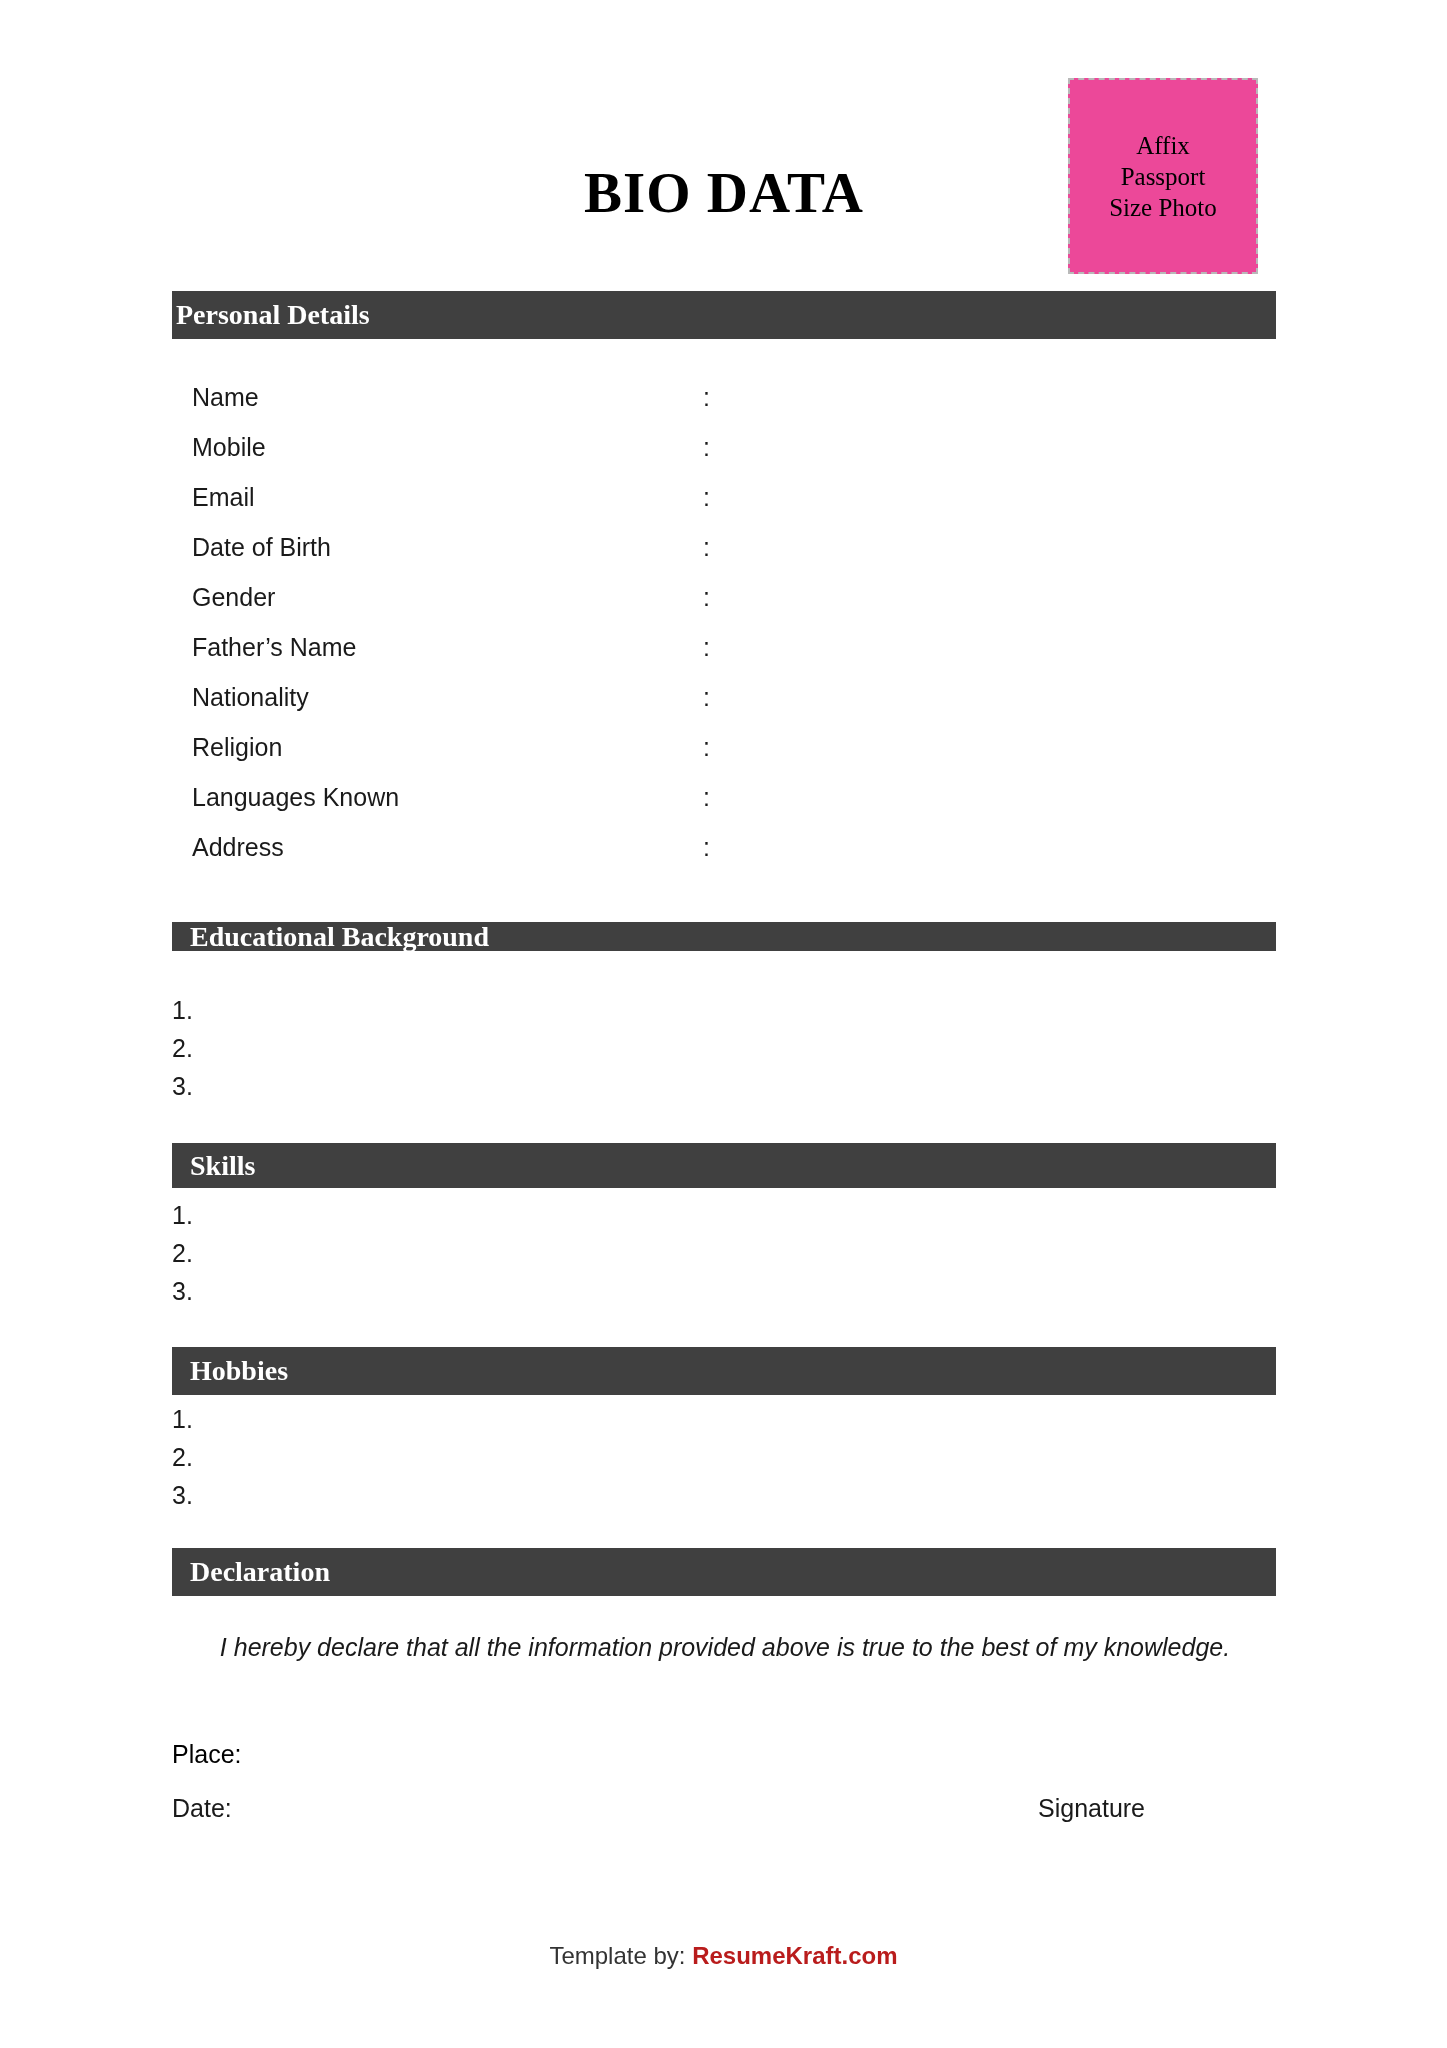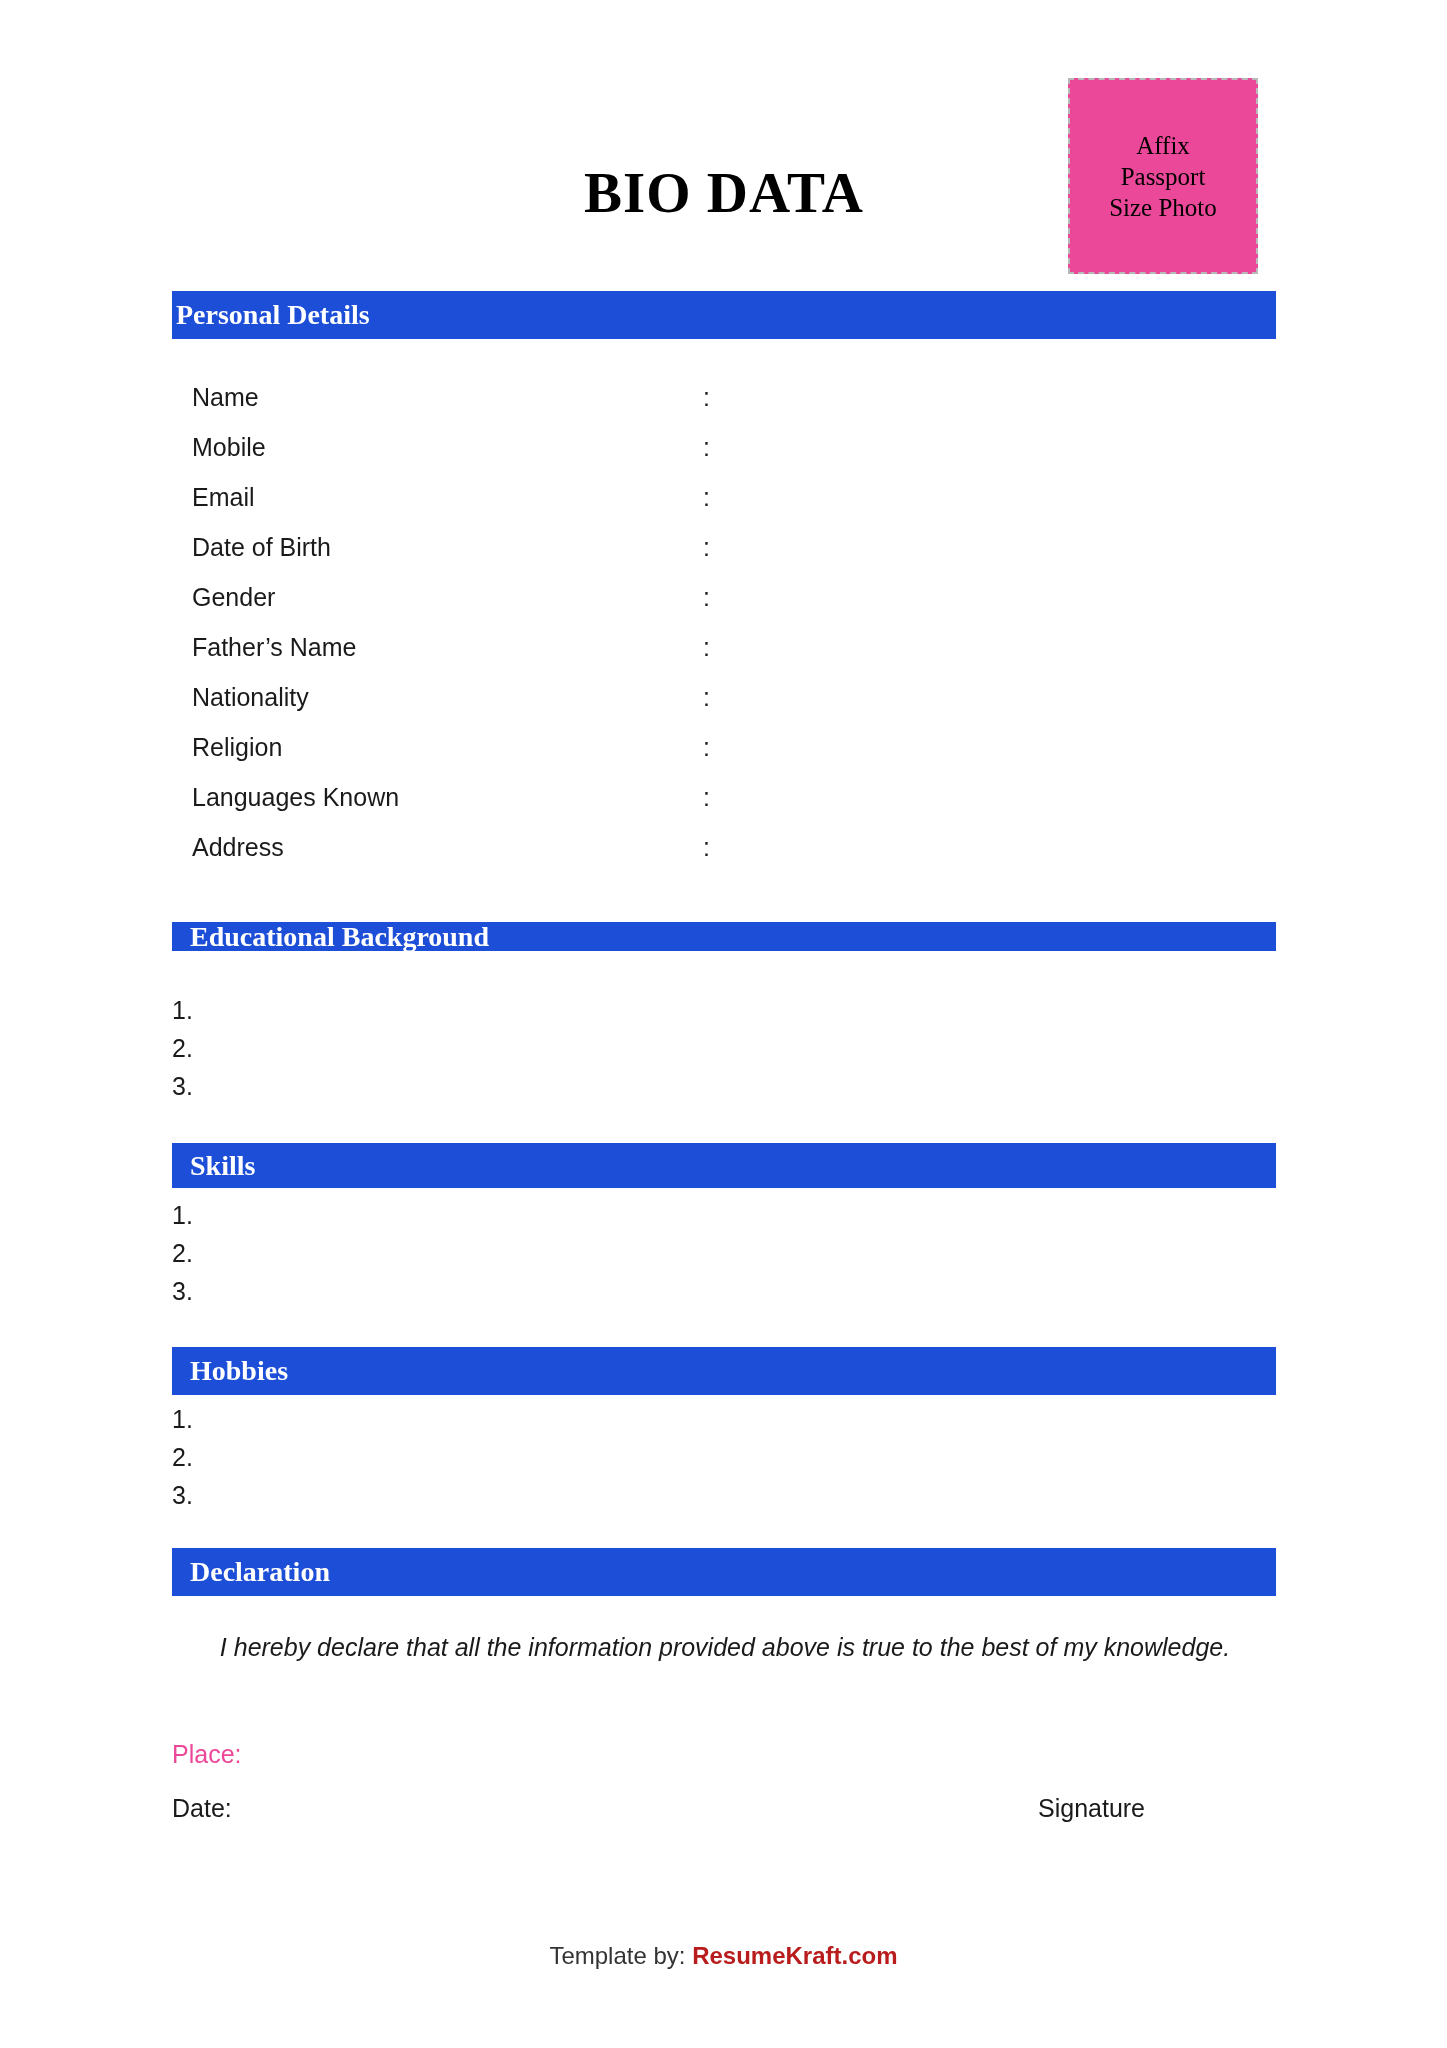--- a/index.html
+++ b/index.html
@@ -69,21 +69,21 @@
     color: #000000;
     text-align: center;
     white-space: nowrap;
   }
 
   
   .bar {
     position: absolute;
     left: 172px;
     width: 1104px;
-    background: #1d4ed8;
+    background: #404040;
     box-sizing: border-box;
     display: flex;
     align-items: center;
   }
   .bar-label {
     font-family: "Liberation Serif", "DejaVu Serif", serif;
     font-weight: bold;
     color: #ffffff;
     white-space: nowrap;
   }
@@ -188,21 +188,21 @@
     top: 1737px;
     width: 1104px;
     height: 110px;
   }
   .signoff-place {
     position: absolute;
     left: 0;
     top: 0;
     font-size: 25px;
     line-height: 34px;
-    color: #ec4899;
+    color: #000000;
     white-space: nowrap;
   }
   .signoff-date {
     position: absolute;
     left: 0;
     top: 54px;
     font-size: 25px;
     line-height: 34px;
     color: #1a1a1a;
     white-space: nowrap;

